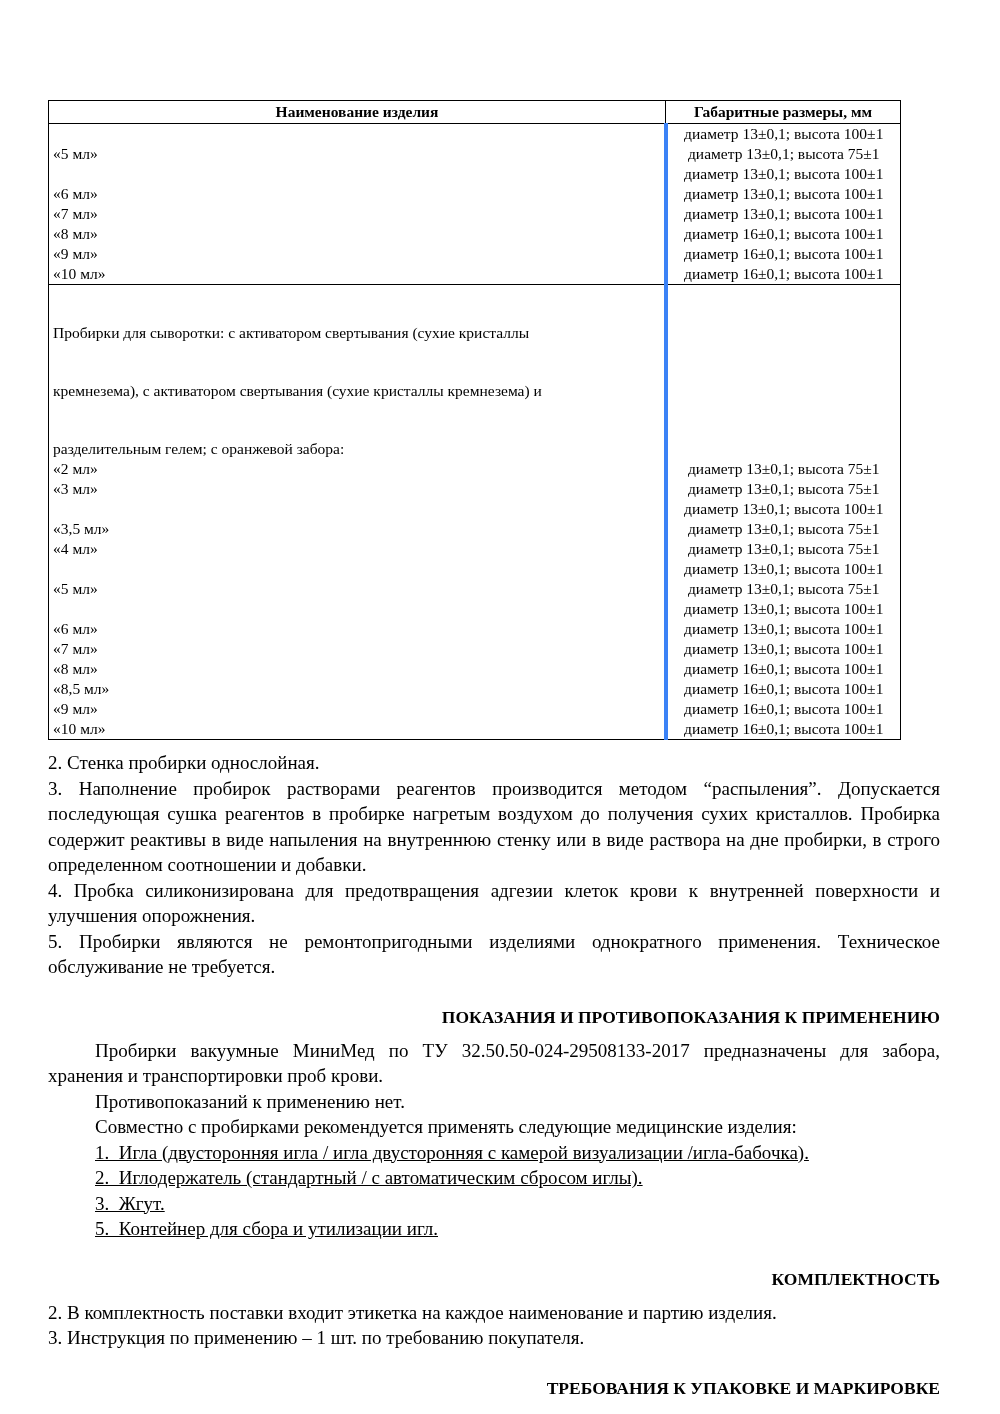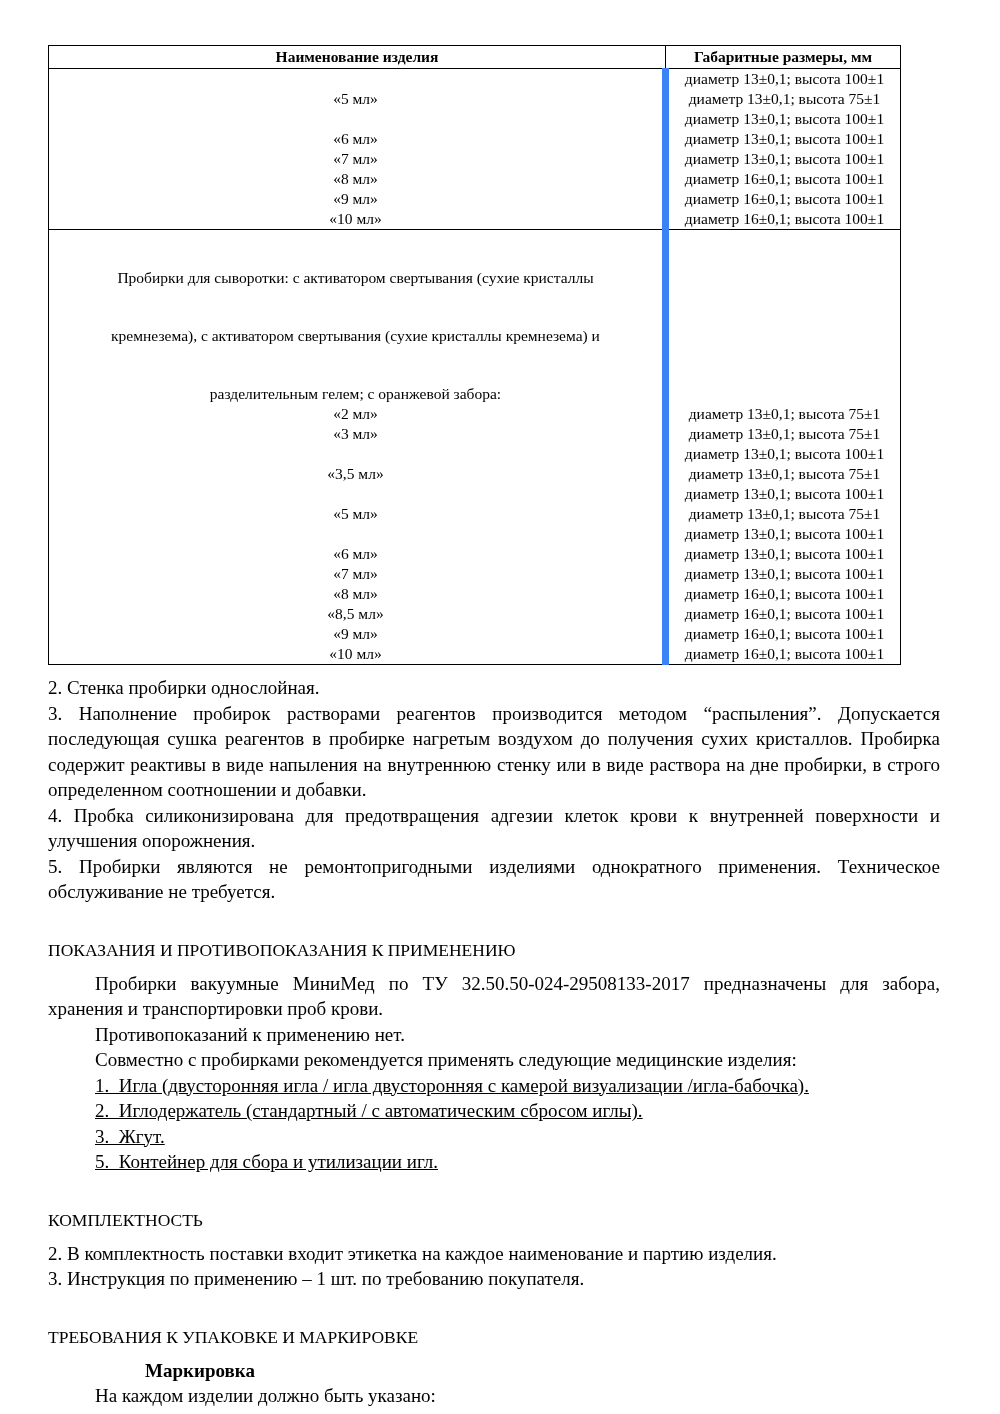--- a/index.html
+++ b/index.html
@@ -4,21 +4,21 @@
 <style>
   html, body { margin: 0; padding: 0; background: #ffffff; }
   * { box-sizing: border-box; }
 
   .page {
     width: 988px;
     height: 1414px;
     background: #ffffff;
     color: #000000;
     font-family: "Liberation Serif", serif;
-    padding: 45px 48px 0 48px;
+    padding: 100px 48px 0 48px;
     position: relative;
     overflow: hidden;
   }
 
   
   table.product-table {
     border-collapse: collapse;
     border: 1px solid #000;
     width: 852px;
     table-layout: fixed;
@@ -32,44 +32,44 @@
     line-height: 22px;
     padding: 0 4px;
     vertical-align: top;
   }
   .product-table td {
     font-size: 15.5px;
     line-height: 20px;
     padding: 0 4px;
     vertical-align: top;
   }
-  .name-cell { border-right: 7px solid #3b82f6; text-align: center; }
+  .name-cell { border-right: 4px solid #3b82f6; text-align: left; }
   .size-cell { text-align: center; }
   tr.section-start td { border-top: 1px solid #000; }
   .cell-line { line-height: 20px; margin-top: 38px; }
 
   
   .para {
     margin: 0;
     font-size: 19px;
     line-height: 25.5px;
     text-align: justify;
   }
   .indent { text-indent: 47px; }
   .list-item {
     padding-left: 47px;
     text-align: left;
     white-space: pre-wrap;
     text-decoration: underline;
   }
   .section-heading {
     font-size: 17.5px;
-    font-weight: normal;
-    text-align: left;
-    margin: 32px 0 8px 0;
+    font-weight: bold;
+    text-align: right;
+    margin: 24px 0 8px 0;
     line-height: 26px;
   }
   .subheading {
     font-weight: bold;
     padding-left: 97px;
     text-align: left;
   }
 </style>
 </head>
 <body>
@@ -138,20 +138,24 @@
         </tr>
         <tr>
           <td class="name-cell"></td>
           <td class="size-cell">диаметр 13±0,1; высота 100±1</td>
         </tr>
         <tr>
           <td class="name-cell">«3,5 мл»</td>
           <td class="size-cell">диаметр 13±0,1; высота 75±1</td>
         </tr>
         <tr>
+          <td class="name-cell">«4 мл»</td>
+          <td class="size-cell">диаметр 13±0,1; высота 75±1</td>
+        </tr>
+        <tr>
           <td class="name-cell"></td>
           <td class="size-cell">диаметр 13±0,1; высота 100±1</td>
         </tr>
         <tr>
           <td class="name-cell">«5 мл»</td>
           <td class="size-cell">диаметр 13±0,1; высота 75±1</td>
         </tr>
         <tr>
           <td class="name-cell"></td>
           <td class="size-cell">диаметр 13±0,1; высота 100±1</td>

